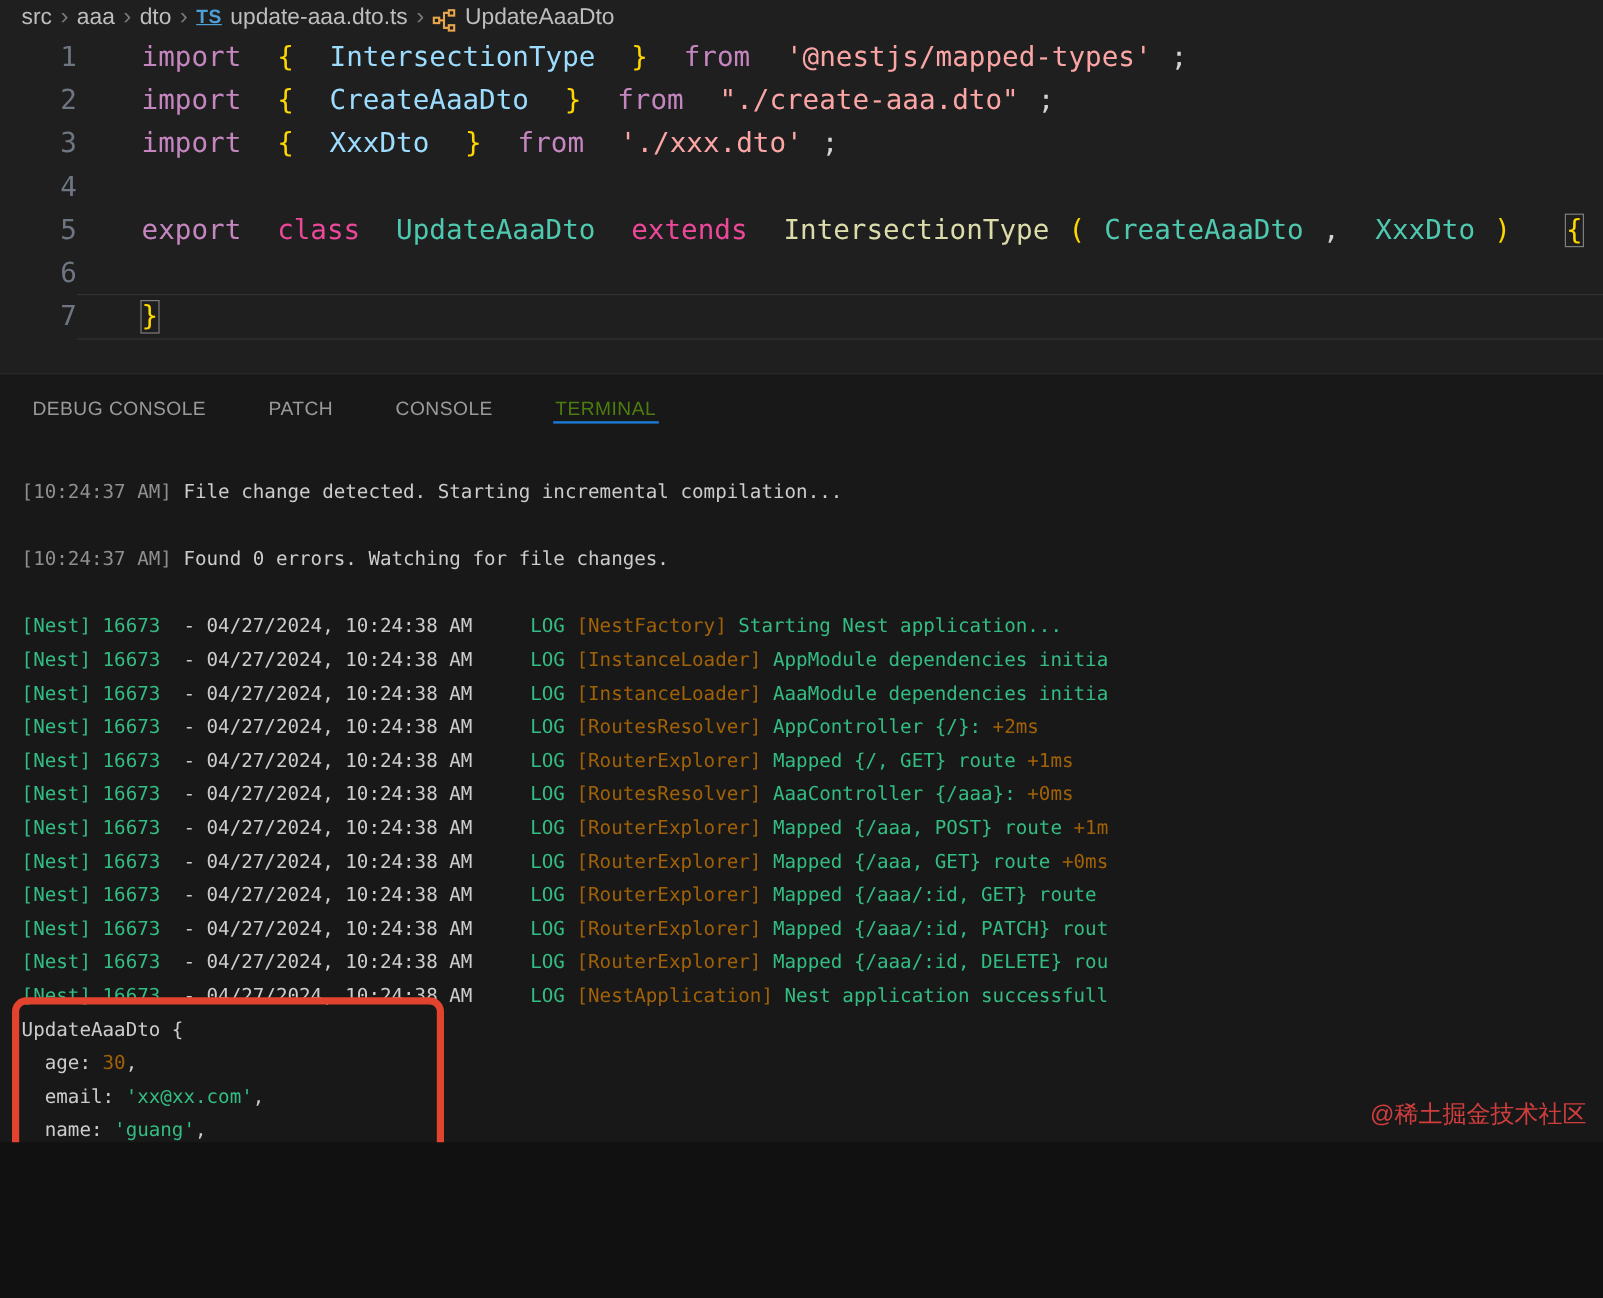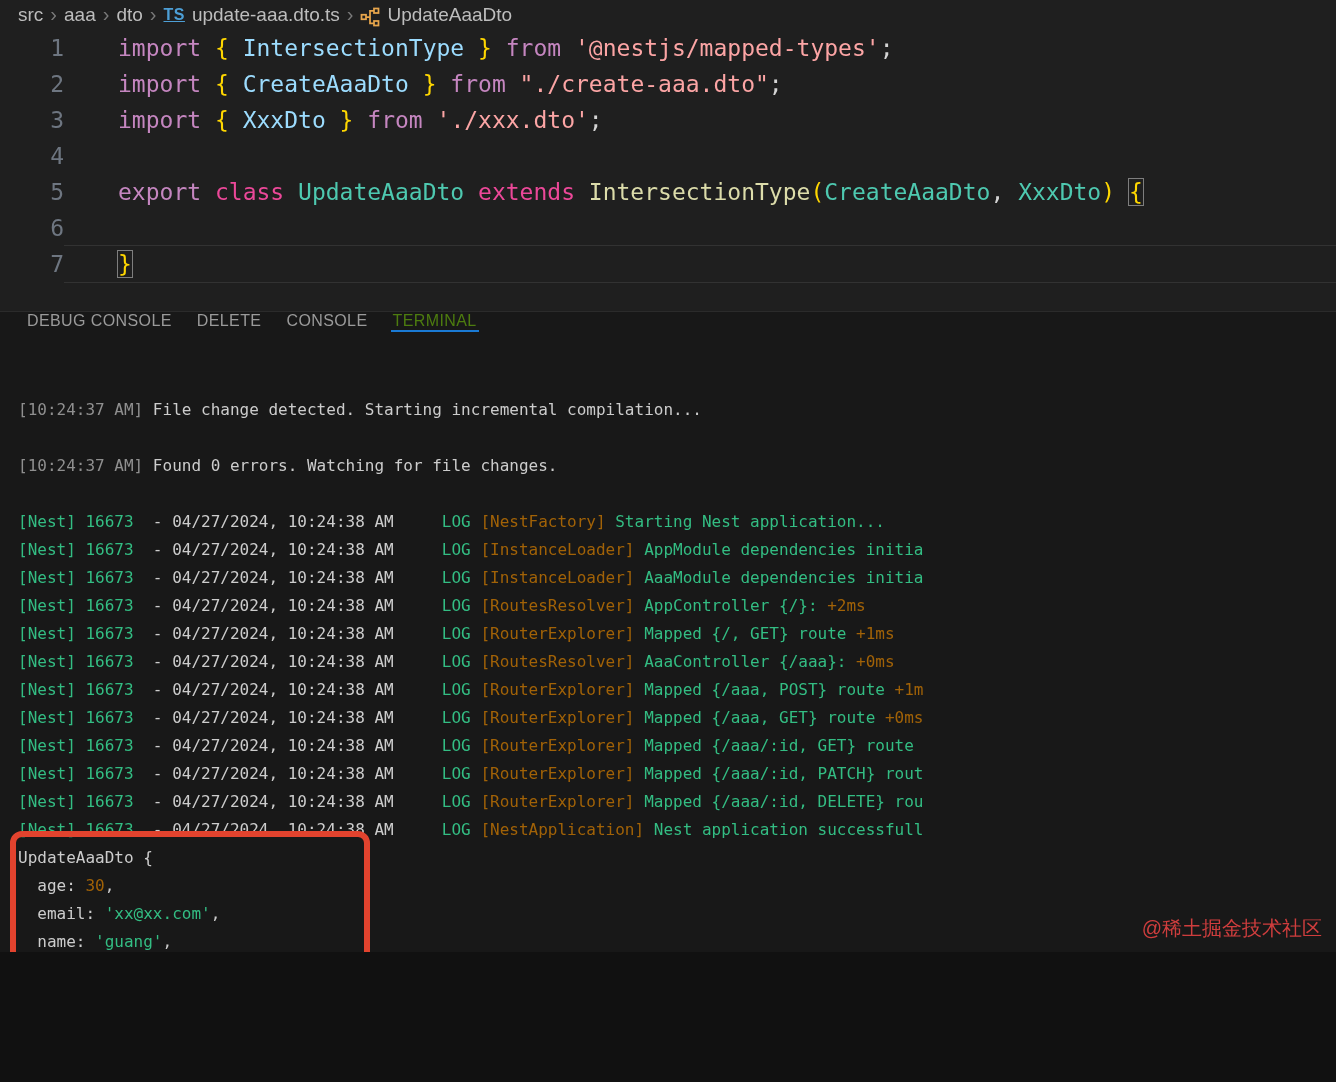--- a/index.html
+++ b/index.html
@@ -9,29 +9,29 @@
   .breadcrumb{height:30px;display:flex;align-items:center;padding-left:18px;
     font-family:"Liberation Sans",sans-serif;font-size:19px;color:#bdbdbd;gap:7px;}
   .crumb{cursor:default;}
   .chev{color:#7a7a7a;font-size:20px;line-height:1;transform:translateY(-1px);}
   .ts-badge{color:#4d9fd6;font-weight:bold;font-size:16px;letter-spacing:.5px;text-decoration:underline;}
   .cls-icon{display:inline-block;width:20px;height:20px;transform:translateY(2px);}
   
   .editor{position:absolute;top:30px;left:0;right:0;height:281px;font-size:23px;}
   .ed-line{display:flex;height:36px;align-items:center;white-space:pre;}
   .gutter{width:64px;text-align:right;color:#6e7681;flex:none;}
-  .codecol{flex:1;padding-left:54px;height:100%;display:flex;align-items:center;}
+  .codecol{flex:1;padding-left:54px;height:100%;display:flex;align-items:center;gap:16px;}
   .ed-line.cur .codecol{border-top:1px solid #323232;border-bottom:1px solid #323232;}
   .kw{color:#c586c0}.kw2{color:#ec4899}.id{color:#9cdcfe}.ty{color:#4ec9b0}
   .fn{color:#dcdcaa}.st{color:#fca5a5}.fg{color:#d4d4d4}.au{color:#ffd700}
   .bm{outline:1px solid #7e7e7e;}
   
   .panel{position:absolute;top:311px;left:0;right:0;bottom:0;background:#181818;
          border-top:1px solid #2b2b2b;}
-  .tabbar{height:62px;display:flex;align-items:flex-start;padding-left:25px;gap:21px;
+  .tabbar{height:62px;display:flex;align-items:center;padding-left:25px;gap:48px;
     font-family:"Liberation Sans",sans-serif;font-size:16px;letter-spacing:.4px;}
   .tab{display:flex;align-items:center;color:#9a9a9a;border-bottom:2px solid transparent;
        padding:0 2px;cursor:pointer;}
   .tab.active{color:#4d7c0f;border-bottom-color:#1a7ad4;}
   
   .term{padding:22px 0 0 18px;font-size:16px;line-height:28px;white-space:pre;
         overflow:hidden;}
   .term-line{height:28px;}
   .g{color:#33bd83}.y{color:#a16207}.w{color:#cccccc}.dim{color:#8f8f8f}
   
@@ -76,21 +76,21 @@
       <div class="ed-line"><div class="gutter">3</div><div class="codecol"><span class="kw">import </span><span class="au">{ </span><span class="id">XxxDto</span><span class="au"> }</span><span class="kw"> from </span><span class="st">'./xxx.dto'</span><span class="fg">;</span></div></div>
       <div class="ed-line"><div class="gutter">4</div><div class="codecol"></div></div>
       <div class="ed-line"><div class="gutter">5</div><div class="codecol"><span class="kw">export </span><span class="kw2">class </span><span class="ty">UpdateAaaDto </span><span class="kw2">extends </span><span class="fn">IntersectionType</span><span class="au">(</span><span class="ty">CreateAaaDto</span><span class="fg">, </span><span class="ty">XxxDto</span><span class="au">)</span><span class="fg"> </span><span class="au bm">{</span></div></div>
       <div class="ed-line"><div class="gutter">6</div><div class="codecol"></div></div>
       <div class="ed-line cur"><div class="gutter">7</div><div class="codecol"><span class="au bm">}</span></div></div>
     </div>
 
   <div class="panel">
     <div class="tabbar" id="tabbar">
         <div class="tab">DEBUG CONSOLE</div>
-        <div class="tab">DELETE</div>
+        <div class="tab">PATCH</div>
         <div class="tab">CONSOLE</div>
         <div class="tab active">TERMINAL</div>
       </div>
     <div class="term" id="term"><div class="term-line"><span class="dim">[10:24:37 AM] </span><span class="w">File change detected. Starting incremental compilation...</span></div><div class="term-line"></div><div class="term-line"><span class="dim">[10:24:37 AM] </span><span class="w">Found 0 errors. Watching for file changes.</span></div><div class="term-line"></div><div class="term-line"><span class="g">[Nest] 16673  </span><span class="w">- 04/27/2024, 10:24:38 AM     </span><span class="g">LOG </span><span class="y">[NestFactory] </span><span class="g">Starting Nest application...</span></div><div class="term-line"><span class="g">[Nest] 16673  </span><span class="w">- 04/27/2024, 10:24:38 AM     </span><span class="g">LOG </span><span class="y">[InstanceLoader] </span><span class="g">AppModule dependencies initia</span></div><div class="term-line"><span class="g">[Nest] 16673  </span><span class="w">- 04/27/2024, 10:24:38 AM     </span><span class="g">LOG </span><span class="y">[InstanceLoader] </span><span class="g">AaaModule dependencies initia</span></div><div class="term-line"><span class="g">[Nest] 16673  </span><span class="w">- 04/27/2024, 10:24:38 AM     </span><span class="g">LOG </span><span class="y">[RoutesResolver] </span><span class="g">AppController {/}: </span><span class="y">+2ms</span></div><div class="term-line"><span class="g">[Nest] 16673  </span><span class="w">- 04/27/2024, 10:24:38 AM     </span><span class="g">LOG </span><span class="y">[RouterExplorer] </span><span class="g">Mapped {/, GET} route </span><span class="y">+1ms</span></div><div class="term-line"><span class="g">[Nest] 16673  </span><span class="w">- 04/27/2024, 10:24:38 AM     </span><span class="g">LOG </span><span class="y">[RoutesResolver] </span><span class="g">AaaController {/aaa}: </span><span class="y">+0ms</span></div><div class="term-line"><span class="g">[Nest] 16673  </span><span class="w">- 04/27/2024, 10:24:38 AM     </span><span class="g">LOG </span><span class="y">[RouterExplorer] </span><span class="g">Mapped {/aaa, POST} route </span><span class="y">+1m</span></div><div class="term-line"><span class="g">[Nest] 16673  </span><span class="w">- 04/27/2024, 10:24:38 AM     </span><span class="g">LOG </span><span class="y">[RouterExplorer] </span><span class="g">Mapped {/aaa, GET} route </span><span class="y">+0ms</span></div><div class="term-line"><span class="g">[Nest] 16673  </span><span class="w">- 04/27/2024, 10:24:38 AM     </span><span class="g">LOG </span><span class="y">[RouterExplorer] </span><span class="g">Mapped {/aaa/:id, GET} route</span></div><div class="term-line"><span class="g">[Nest] 16673  </span><span class="w">- 04/27/2024, 10:24:38 AM     </span><span class="g">LOG </span><span class="y">[RouterExplorer] </span><span class="g">Mapped {/aaa/:id, PATCH} rout</span></div><div class="term-line"><span class="g">[Nest] 16673  </span><span class="w">- 04/27/2024, 10:24:38 AM     </span><span class="g">LOG </span><span class="y">[RouterExplorer] </span><span class="g">Mapped {/aaa/:id, DELETE} rou</span></div><div class="term-line"><span class="g">[Nest] 16673  </span><span class="w">- 04/27/2024, 10:24:38 AM     </span><span class="g">LOG </span><span class="y">[NestApplication] </span><span class="g">Nest application successfull</span></div><div class="term-line"><span class="w">UpdateAaaDto {</span></div><div class="term-line"><span class="w">  age: </span><span class="y">30</span><span class="w">,</span></div><div class="term-line"><span class="w">  email: </span><span class="g">'xx@xx.com'</span><span class="w">,</span></div><div class="term-line"><span class="w">  name: </span><span class="g">'guang'</span><span class="w">,</span></div><div class="term-line"><span class="w">  sex: </span><span class="y">true</span><span class="w">,</span></div><div class="term-line"><span class="w">  xxx: </span><span class="g">'xxxx'</span><span class="w">,</span></div><div class="term-line"><span class="w">  yyy: </span><span class="y">222</span></div><div class="term-line"><span class="w">}</span></div></div>
   </div>
 
   <div class="anno"></div>
 
   <div class="cursor"></div>
 

